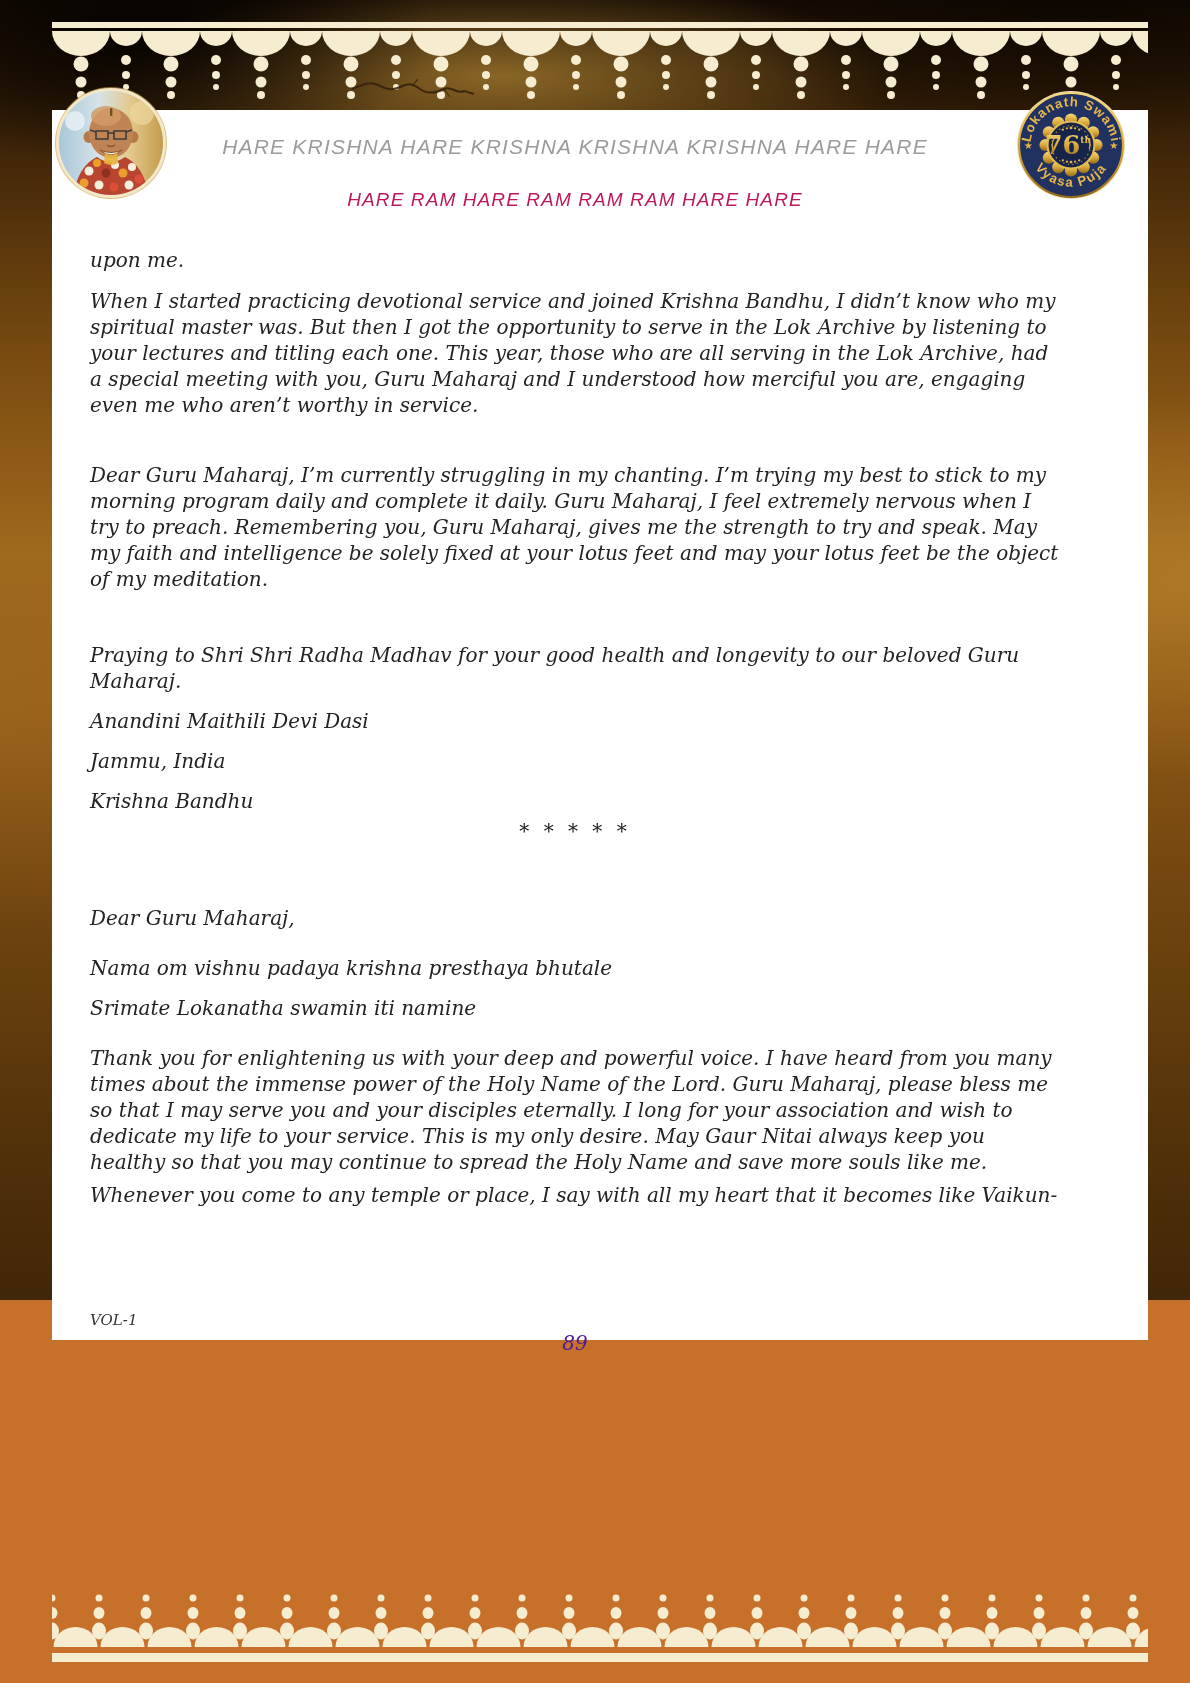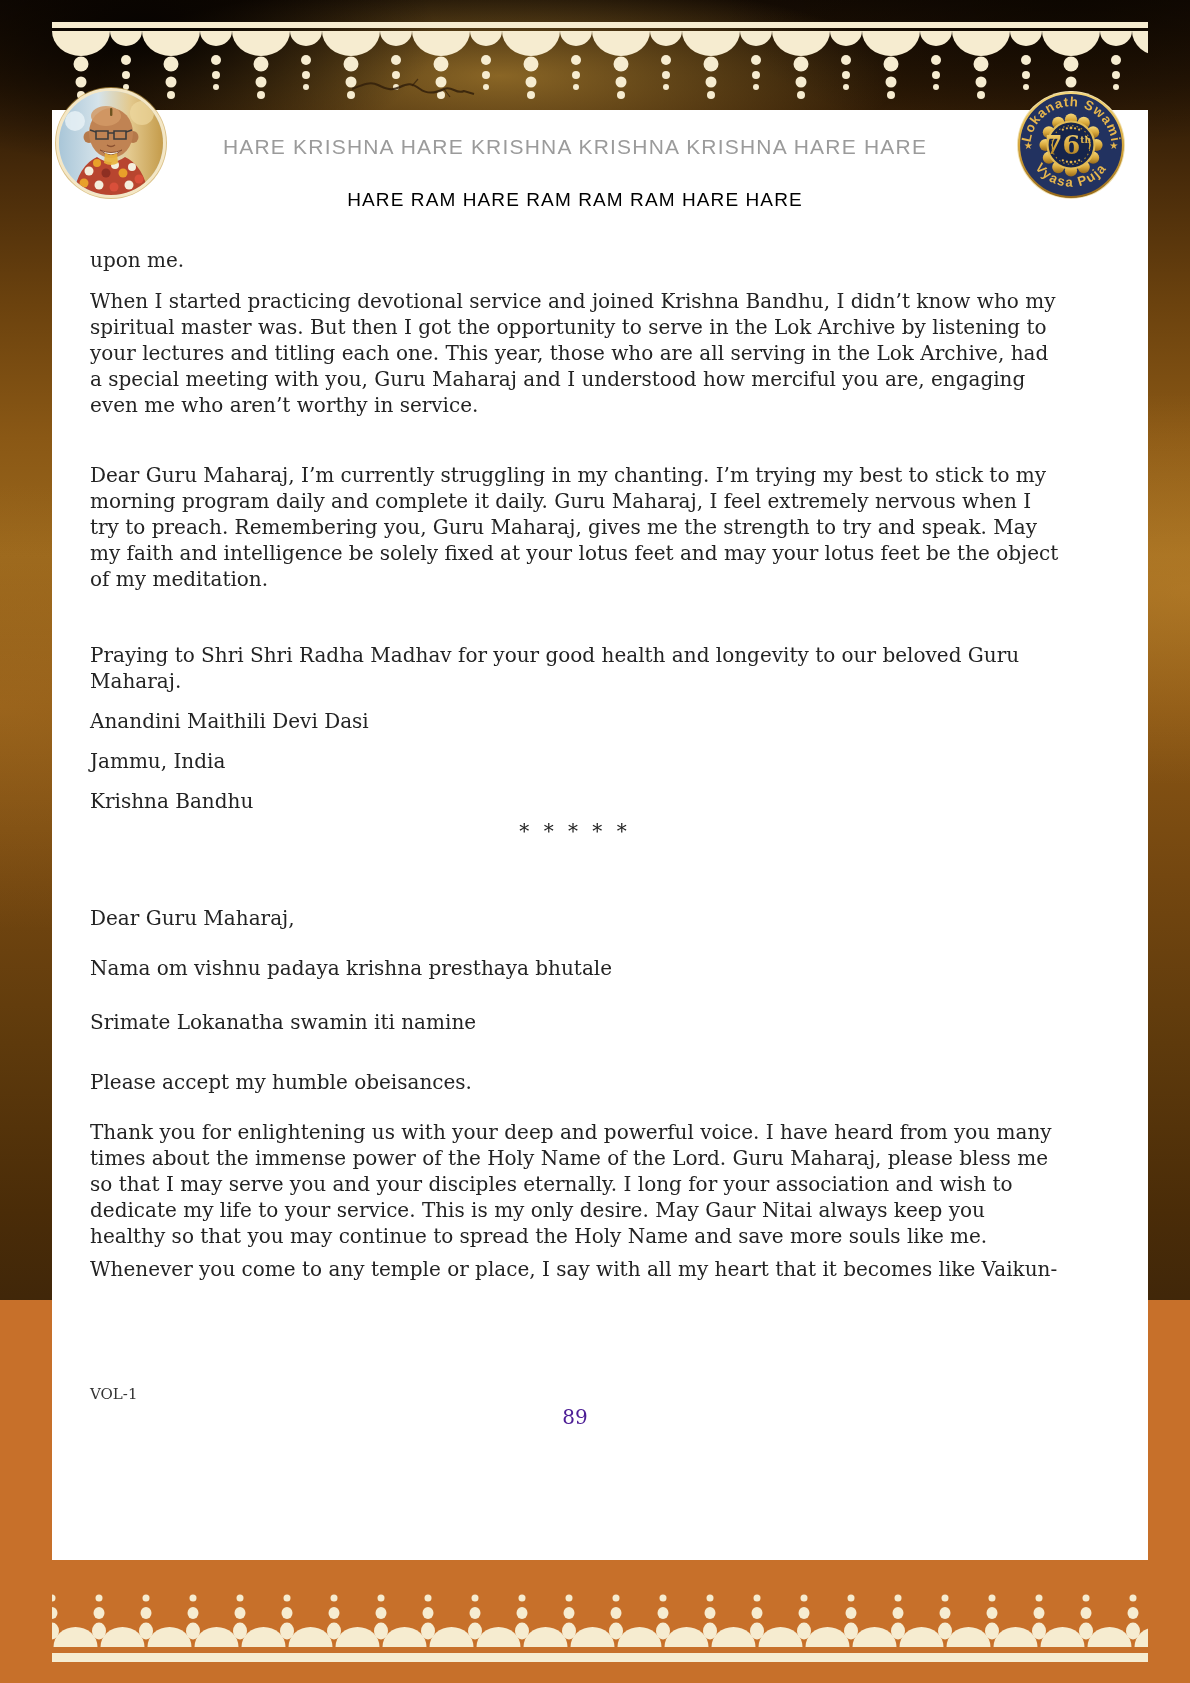--- a/index.html
+++ b/index.html
@@ -15,26 +15,26 @@
       radial-gradient(ellipse 500px 210px at 90% 0%, rgba(10,5,0,.7), rgba(10,5,0,0) 70%),
       radial-gradient(ellipse 620px 150px at 42% 4.5%, rgba(235,180,70,.5), rgba(235,180,70,0) 65%),
       radial-gradient(ellipse 700px 280px at 100% 35%, rgba(212,150,55,.38), rgba(212,150,55,0) 70%),
       radial-gradient(ellipse 800px 320px at 0% 42%, rgba(190,130,45,.32), rgba(190,130,45,0) 70%),
       linear-gradient(180deg,#140b03 0%,#2a1805 5%,#4a2c0a 11%,#6b420e 18%,#8a5815 26%,#9a671c 33%,#8a5614 42%,#744710 52%,#5e3a0c 62%,#4a2c08 72%,#38220a 82%,#2e1c08 92%,#281806 100%);
   }
   .bg-orange { position:absolute; left:0; top:1300px; width:100%; height:383px; }
   .top-bar { position:absolute; left:52px; top:22px; width:1096px; height:6px; }
   .top-border { position:absolute; left:52px; top:31px; }
   .crack { position:absolute; left:352px; top:74px; }
-  .page { position:absolute; left:52px; top:110px; width:1096px; height:1450px;
-          background:#ffffff; box-sizing:border-box; padding:0 88px 0 38px; }
+  .page { position:absolute; left:52px; top:110px; width:1096px; height:1230px;
+          background:#ffffff; box-sizing:border-box; padding:0 88px 0 38px;font-style:italic; }
   .mantra1 { margin:26px 0 0 0; font-family:"Liberation Sans", sans-serif; font-size:21px;
              line-height:21px; letter-spacing:1.2px; color:#9b9b9b; text-align:center; font-weight:400; }
   .mantra2 { margin:33px 0 0 0; font-family:"Liberation Sans", sans-serif; font-size:19px;
-             line-height:19px; letter-spacing:1.1px; color:#000000; text-align:center; font-weight:400; }
+             line-height:19px; letter-spacing:1.1px; color:#be185d; text-align:center; font-weight:400; }
   .content { margin-top:38px; font-size:20px; line-height:26px; color:#232323; }
   .content p { margin:0; }
   .divider { text-align:center; letter-spacing:4px; }
   .vol { margin-top:103px; font-size:15px; line-height:18px; color:#333; }
   .pagenum { margin-top:2px; font-size:20px; line-height:24px; color:#4c1d95; text-align:center; }
   .photo-wrap { position:absolute; left:56px; top:88px; width:104px; height:104px;
                 border:3px solid #f4e7c6; border-radius:50%; overflow:hidden;
                 box-shadow:0 0 0 1px rgba(200,160,70,.65); background:#cfe0e8; }
   .badge { position:absolute; left:1016px; top:90px; }
   .bottom-border { position:absolute; left:52px; top:1583px; }
@@ -79,22 +79,21 @@
       <p>upon me.</p>
       <p style="margin-top:15px">When I started practicing devotional service and joined Krishna Bandhu, I didn’t know who my spiritual master was. But then I got the opportunity to serve in the Lok Archive by listening to your lectures and titling each one. This year, those who are all serving in the Lok Archive, had a special meeting with you, Guru Maharaj and I understood how merciful you are, engaging even me who aren’t worthy in service.</p>
       <p style="margin-top:44px">Dear Guru Maharaj, I’m currently struggling in my chanting. I’m trying my best to stick to my morning program daily and complete it daily. Guru Maharaj, I feel extremely nervous when I try to preach. Remembering you, Guru Maharaj, gives me the strength to try and speak. May my faith and intelligence be solely fixed at your lotus feet and may your lotus feet be the object of my meditation.</p>
       <p style="margin-top:50px">Praying to Shri Shri Radha Madhav for your good health and longevity to our beloved Guru Maharaj.</p>
       <p style="margin-top:14px">Anandini Maithili Devi Dasi</p>
       <p style="margin-top:14px">Jammu, India</p>
       <p style="margin-top:14px">Krishna Bandhu</p>
       <p class="divider" style="margin-top:4px">* * * * *</p>
       <p style="margin-top:61px">Dear Guru Maharaj,</p>
       <p style="margin-top:24px">Nama om vishnu padaya krishna presthaya bhutale</p>
-      <p style="margin-top:28px">Srimate Lokanatha swamin iti namine</p>
-      <p style="margin-top:34px">Please accept my humble obeisances.</p>
+      <p style="margin-top:14px">Srimate Lokanatha swamin iti namine</p>
       <p style="margin-top:24px">Thank you for enlightening us with your deep and powerful voice. I have heard from you many times about the immense power of the Holy Name of the Lord. Guru Maharaj, please bless me so that I may serve you and your disciples eternally. I long for your association and wish to dedicate my life to your service. This is my only desire. May Gaur Nitai always keep you healthy so that you may continue to spread the Holy Name and save more souls like me.</p>
       <p style="margin-top:7px">Whenever you come to any temple or place, I say with all my heart that it becomes like Vaikun-</p>
       <div class="vol">VOL-1</div>
       <div class="pagenum">89</div>
     </div>
   </div>
 
   <div class="photo-wrap">
     <svg width="104" height="104" viewBox="0 0 104 104">
       <defs>

